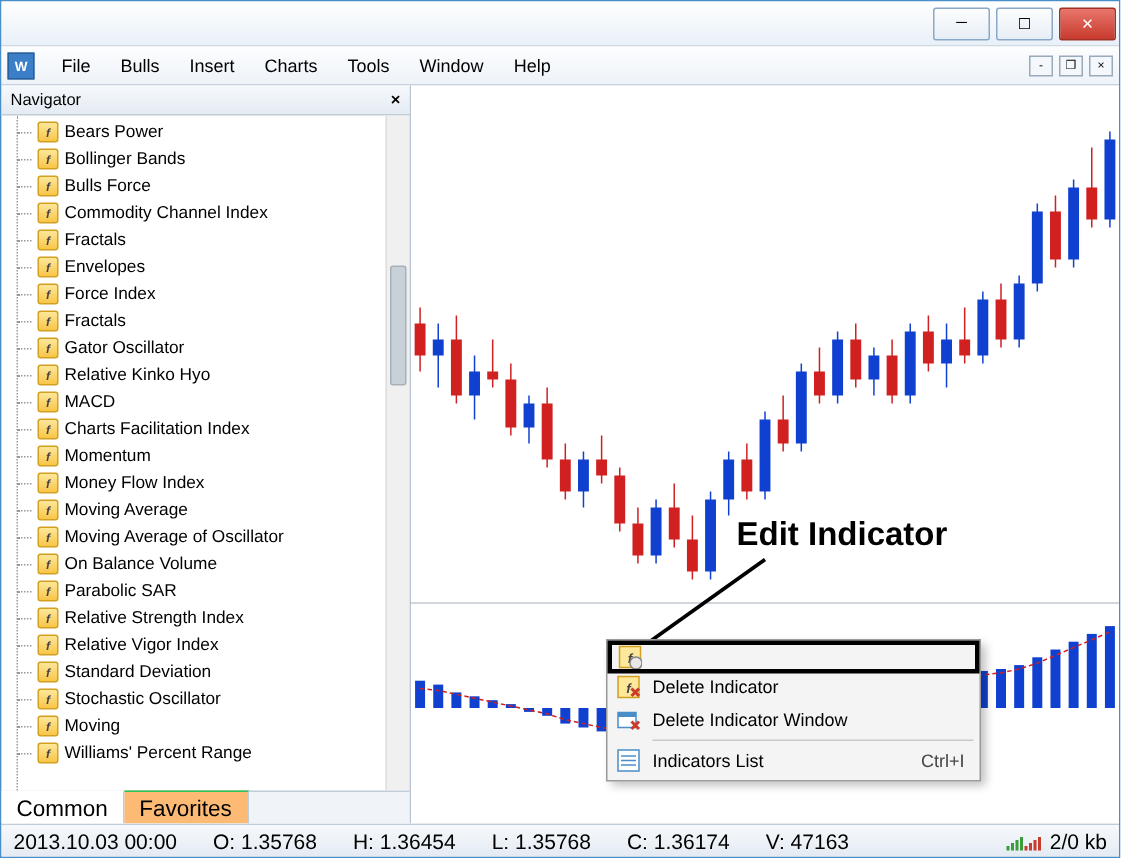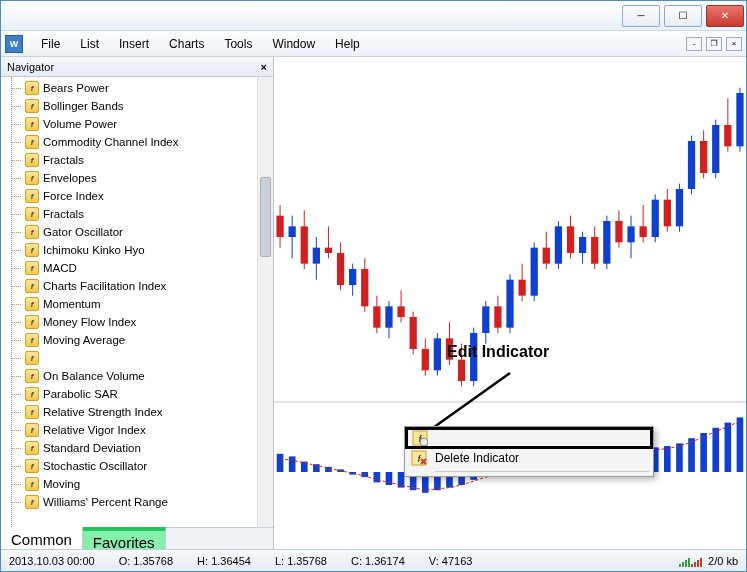--- a/index.html
+++ b/index.html
@@ -22,59 +22,59 @@
 .navigator { width: 273px; border-right: 1px solid #b8c4d2; display: flex; flex-direction: column; background: #fff; justify-content: space-between; }
 .nav-title { height: 20px; background: linear-gradient(#f6f9fc,#e4ebf3); border-bottom: 1px solid #c0ccd8; font-size: 11px; padding: 2px 6px; display:flex; align-items:center; justify-content:space-between; }
 .nav-close { font-family: Arial; font-size:11px; cursor:pointer; font-weight:bold; }
 .nav-tree { flex:1; overflow-y: auto; overflow-x: hidden; font-size: 11.5px; padding: 2px 0 2px 10px; position:relative; }
 .tree-item { display:flex; align-items:center; height: 18px; padding-left: 14px; cursor: pointer; white-space: nowrap; position:relative;}
 .tree-item::before { content:''; position:absolute; left:0; top:9px; width:10px; border-top:1px dotted #999;}
 .tree-line { position:absolute; left:10px; top:0; bottom:0; border-left:1px dotted #999;}
 .fx-icon { width:14px; height:14px; background: linear-gradient(#fde79a,#f8c648); border:1px solid #d4a020; border-radius:2px; margin-right:4px; display:flex;align-items:center;justify-content:center; font-size:8px; font-style:italic; font-weight:bold; color:#444; flex-shrink:0;}
 .nav-tabs { height: 22px; border-top: 1px solid #c0ccd8; display:flex; font-size:15px; background:#f0f4f8;}
 .nav-tab { padding: 3px 10px; border-right:1px solid #c0ccd8; cursor:pointer; background:#fff; border-top:1px solid #fff; margin-top:-1px;}
-.nav-tab.inactive { background:#86efac; border-top:4px solid #22c55e;}
+.nav-tab.inactive { background:#fdba74; border-top:1px solid #22c55e;}
 .nav-scroll-track { position:absolute; right:0; top:0; bottom:0; width:16px; background:#f0f0f0; border-left:1px solid #ddd;}
 .nav-scroll-thumb { position:absolute; left:2px; right:2px; top:100px; height:80px; background:#c8d0d8; border:1px solid #a8b0b8; border-radius:2px;}
 
 .chart-area { flex:1; position:relative; background:#fff; }
 .chart-svg { position:absolute; inset:0; }
 
 .context-menu { position:absolute; left: 404px; top: 426px; width: 250px; background:#f4f4f4; border:1px solid #9a9a9a; box-shadow: 3px 3px 6px rgba(0,0,0,0.25); font-size:12px; padding:2px; z-index:10;}
 .ctx-item { height: 22px; display:flex; align-items:center; padding-left: 28px; cursor:pointer; position:relative;}
 .ctx-highlight { border: 3px solid #000; margin: -2px; padding-left:27px; }
 .ctx-sep { height:1px; background:#c8c8c8; margin: 2px 2px 2px 28px;}
 .ctx-icon { position:absolute; left:4px; width:16px; height:16px; display:flex;align-items:center;justify-content:center;}
 .ctx-shortcut { margin-left:auto; padding-right:8px; color:#444;}
 
-.annotation { position:absolute; left: 447px; top: 343px; font-size: 16px; font-weight: bold; font-family: Arial; z-index:5; pointer-events:none;}
+.annotation { position:absolute; left: 491px; top: 343px; font-size: 22px; font-weight: bold; font-family: Arial; z-index:5; pointer-events:none;}
 .anno-line { position:absolute; z-index:4; pointer-events:none;}
 
-.statusbar { height: 22px; background: linear-gradient(#f6f9fc,#e4ebf3); border-top:1px solid #c0ccd8; display:flex; align-items:center; font-size:11px; padding: 0 8px;}
+.statusbar { height: 22px; background: linear-gradient(#f6f9fc,#e4ebf3); border-top:1px solid #c0ccd8; display:flex; align-items:center; font-size:14px; padding: 0 8px;}
 .status-cell { padding-right: 24px;}
 .status-spacer { flex:1;}
 .conn-bars { display:flex; align-items:flex-end; gap:1px; height:12px; margin-right:6px;}
 .conn-bar { width:2px; background:#3a9c3a;}
 .conn-bar.r { background:#c83b2d;}
 </style>
 </head>
 <body>
 
 <div class="window">
 
   <div class="titlebar">
     <div class="win-btn">─</div>
     <div class="win-btn">☐</div>
     <div class="win-btn win-close">✕</div>
   </div>
 
   <div class="menubar">
     <div class="app-icon">W</div>
     <div class="menu-item">File</div>
-    <div class="menu-item">List</div>
+    <div class="menu-item">Bulls</div>
     <div class="menu-item">Insert</div>
     <div class="menu-item">Charts</div>
     <div class="menu-item">Tools</div>
     <div class="menu-item">Window</div>
     <div class="menu-item">Help</div>
     <div class="mdi-btns">
       <div class="mdi-btn">-</div>
       <div class="mdi-btn">❐</div>
       <div class="mdi-btn">×</div>
     </div>
@@ -95,21 +95,21 @@
       <div class="tree-item">
             <span class="fx-icon">f</span>
             <span>Bears Power</span>
           </div>
           <div class="tree-item">
             <span class="fx-icon">f</span>
             <span>Bollinger Bands</span>
           </div>
           <div class="tree-item">
             <span class="fx-icon">f</span>
-            <span>Volume Power</span>
+            <span>Bulls Force</span>
           </div>
           <div class="tree-item">
             <span class="fx-icon">f</span>
             <span>Commodity Channel Index</span>
           </div>
           <div class="tree-item">
             <span class="fx-icon">f</span>
             <span>Fractals</span>
           </div>
           <div class="tree-item">
@@ -123,21 +123,21 @@
           <div class="tree-item">
             <span class="fx-icon">f</span>
             <span>Fractals</span>
           </div>
           <div class="tree-item">
             <span class="fx-icon">f</span>
             <span>Gator Oscillator</span>
           </div>
           <div class="tree-item">
             <span class="fx-icon">f</span>
-            <span>Ichimoku Kinko Hyo</span>
+            <span>Relative Kinko Hyo</span>
           </div>
           <div class="tree-item">
             <span class="fx-icon">f</span>
             <span>MACD</span>
           </div>
           <div class="tree-item">
             <span class="fx-icon">f</span>
             <span>Charts Facilitation Index</span>
           </div>
           <div class="tree-item">
@@ -147,20 +147,21 @@
           <div class="tree-item">
             <span class="fx-icon">f</span>
             <span>Money Flow Index</span>
           </div>
           <div class="tree-item">
             <span class="fx-icon">f</span>
             <span>Moving Average</span>
           </div>
           <div class="tree-item">
             <span class="fx-icon">f</span>
+            <span>Moving Average of Oscillator</span>
           </div>
           <div class="tree-item">
             <span class="fx-icon">f</span>
             <span>On Balance Volume</span>
           </div>
           <div class="tree-item">
             <span class="fx-icon">f</span>
             <span>Parabolic SAR</span>
           </div>
           <div class="tree-item">
@@ -362,14 +363,37 @@
     <span class="ctx-icon">
       <svg width="16" height="16">
           <rect x="1" y="1" width="14" height="14" fill="#fde79a" stroke="#d4a020"></rect>
           <text x="8" y="12" font-size="9" text-anchor="middle" font-style="italic" font-weight="bold" fill="#444">f</text>
           <line x1="10" y1="14" x2="15" y2="9" stroke="#c83b2d" stroke-width="2"></line>
           <line x1="10" y1="9" x2="15" y2="14" stroke="#c83b2d" stroke-width="2"></line>
         </svg>
     </span>
     <span>Delete Indicator</span>
   </div>
+  <div class="ctx-item">
+    <span class="ctx-icon">
+      <svg width="16" height="16">
+          <rect x="1" y="3" width="12" height="10" fill="#fff" stroke="#4a8ec9"></rect>
+          <rect x="1" y="3" width="12" height="3" fill="#4a8ec9"></rect>
+          <line x1="10" y1="14" x2="15" y2="9" stroke="#c83b2d" stroke-width="2"></line>
+          <line x1="10" y1="9" x2="15" y2="14" stroke="#c83b2d" stroke-width="2"></line>
+        </svg>
+    </span>
+    <span>Delete Indicator Window</span>
+  </div>
   <div class="ctx-sep"></div>
+  <div class="ctx-item">
+    <span class="ctx-icon">
+      <svg width="16" height="16">
+          <rect x="1" y="1" width="14" height="14" fill="#fff" stroke="#4a8ec9"></rect>
+          <line x1="3" y1="5" x2="13" y2="5" stroke="#4a8ec9"></line>
+          <line x1="3" y1="8" x2="13" y2="8" stroke="#4a8ec9"></line>
+          <line x1="3" y1="11" x2="13" y2="11" stroke="#4a8ec9"></line>
+        </svg>
+    </span>
+    <span>Indicators List</span>
+    <span class="ctx-shortcut">Ctrl+I</span>
+  </div>
 </div>
 
 </body></html>

